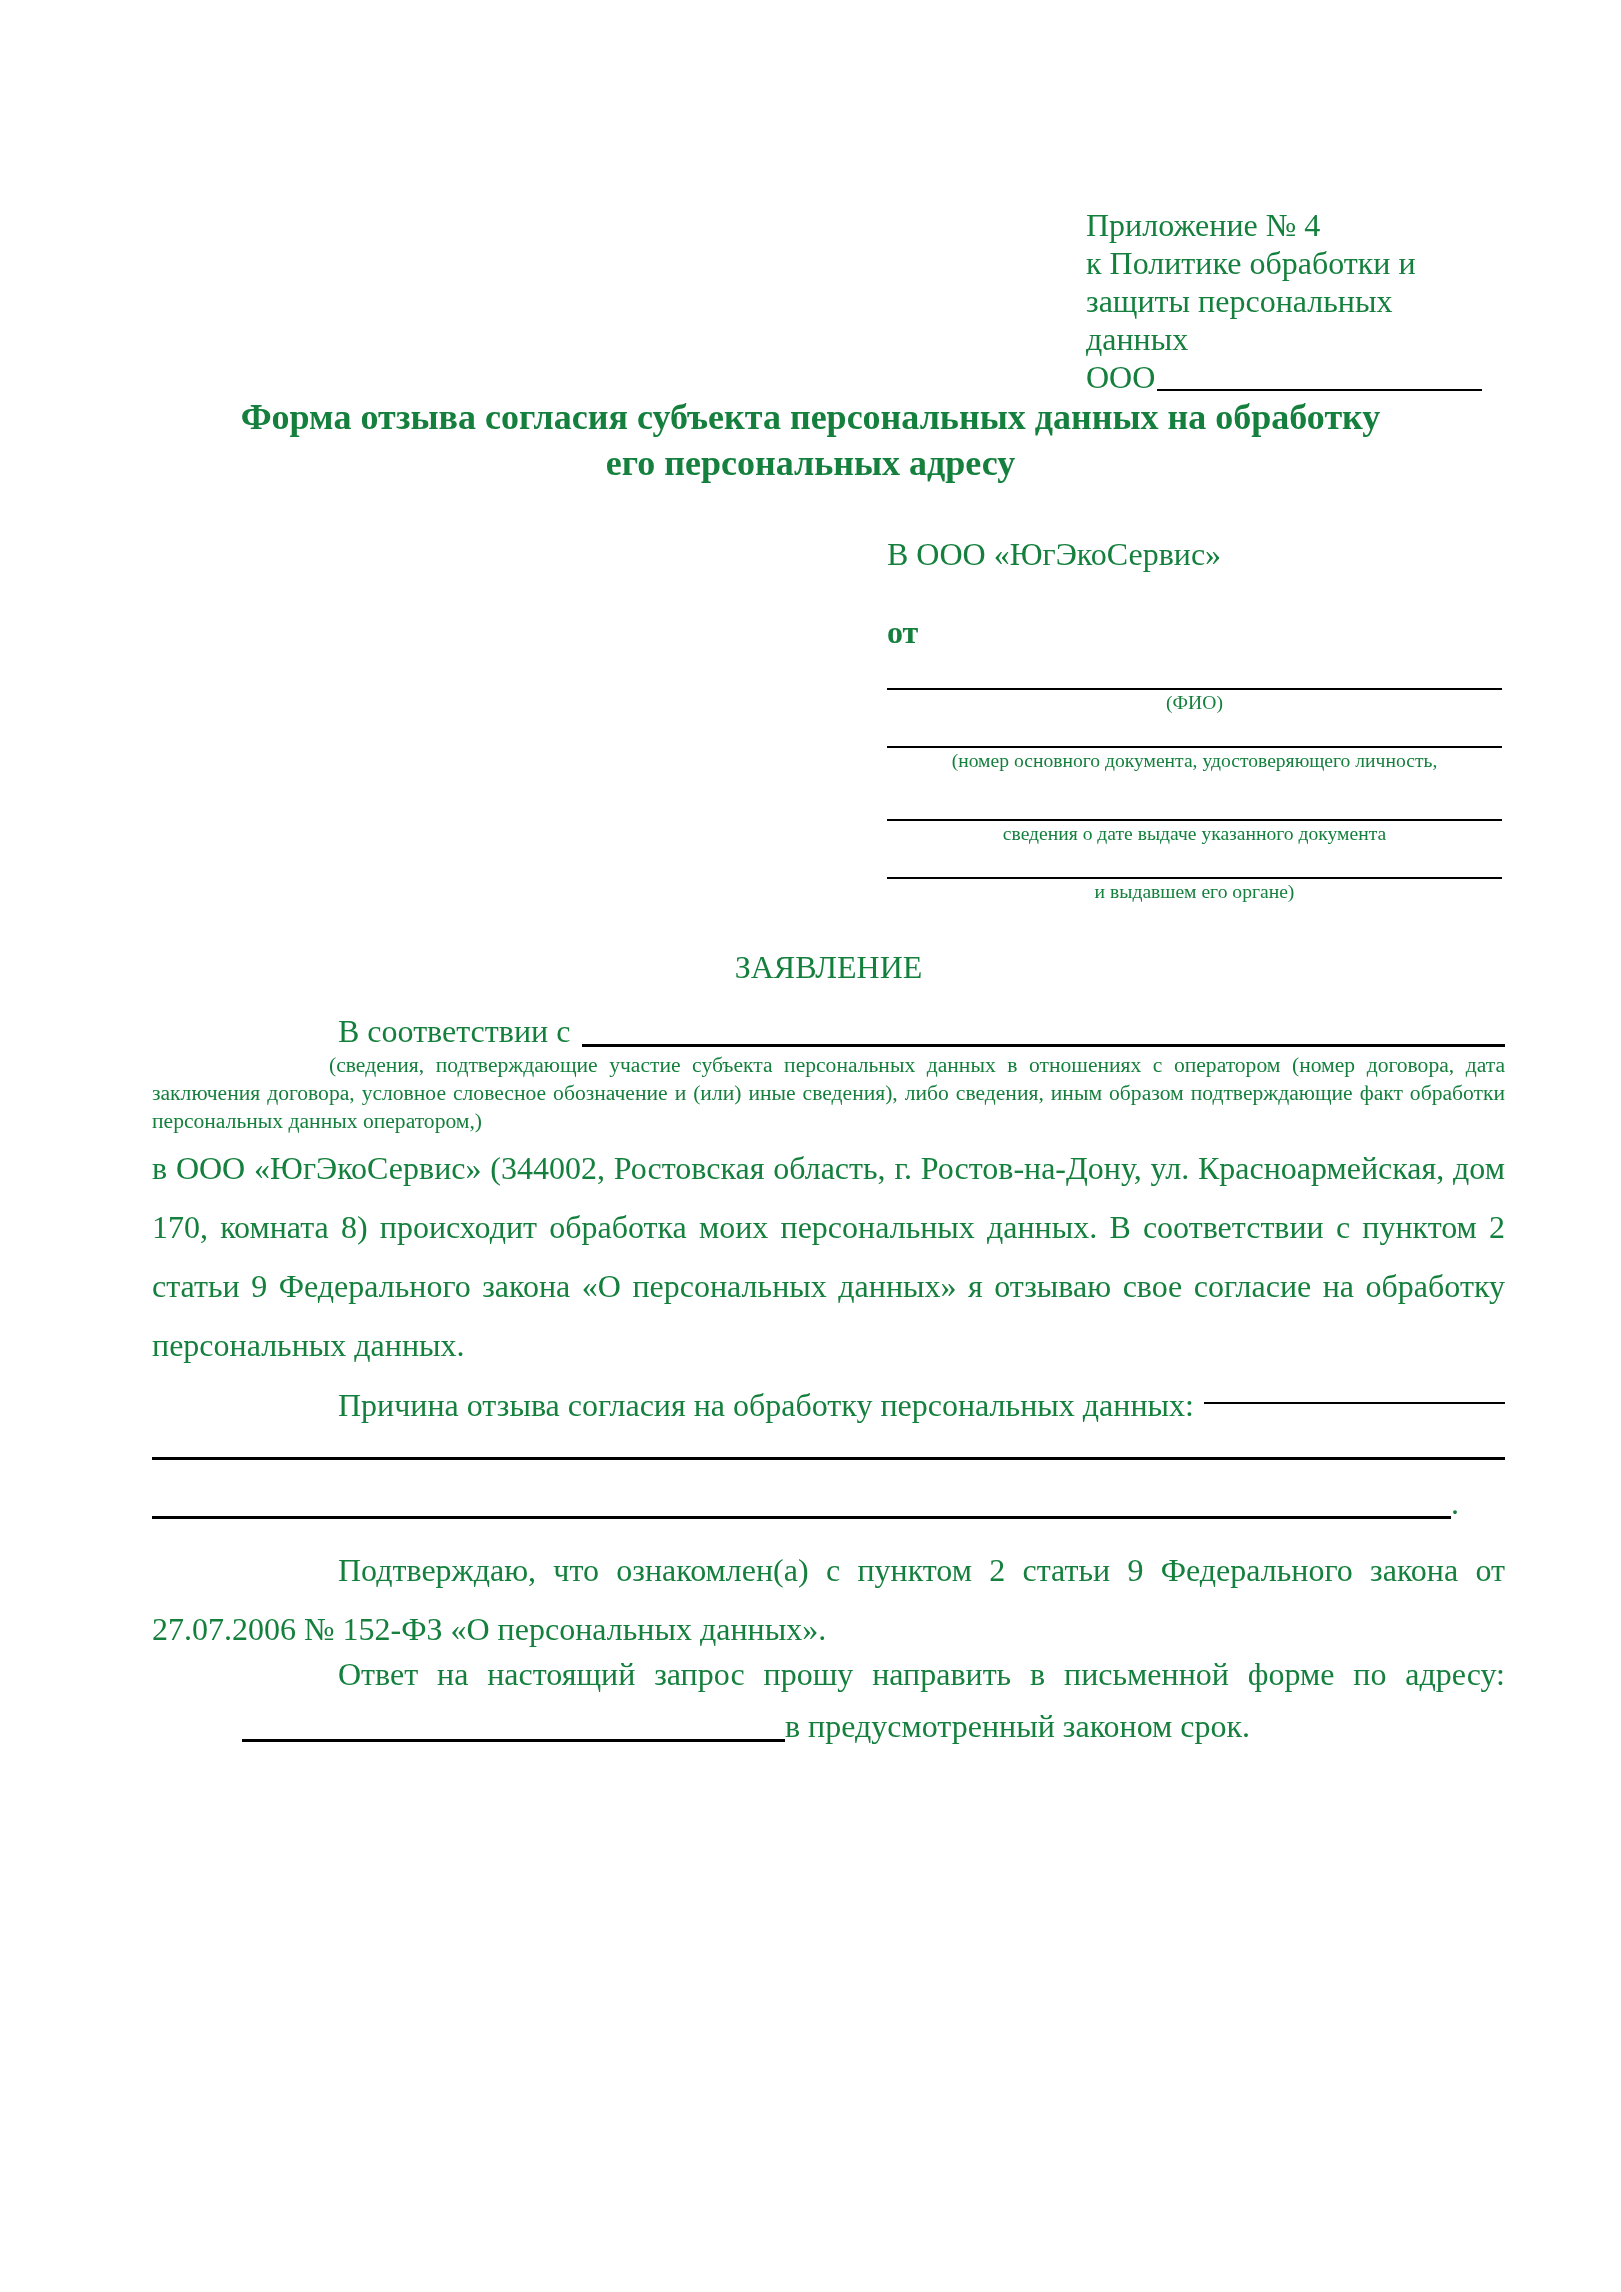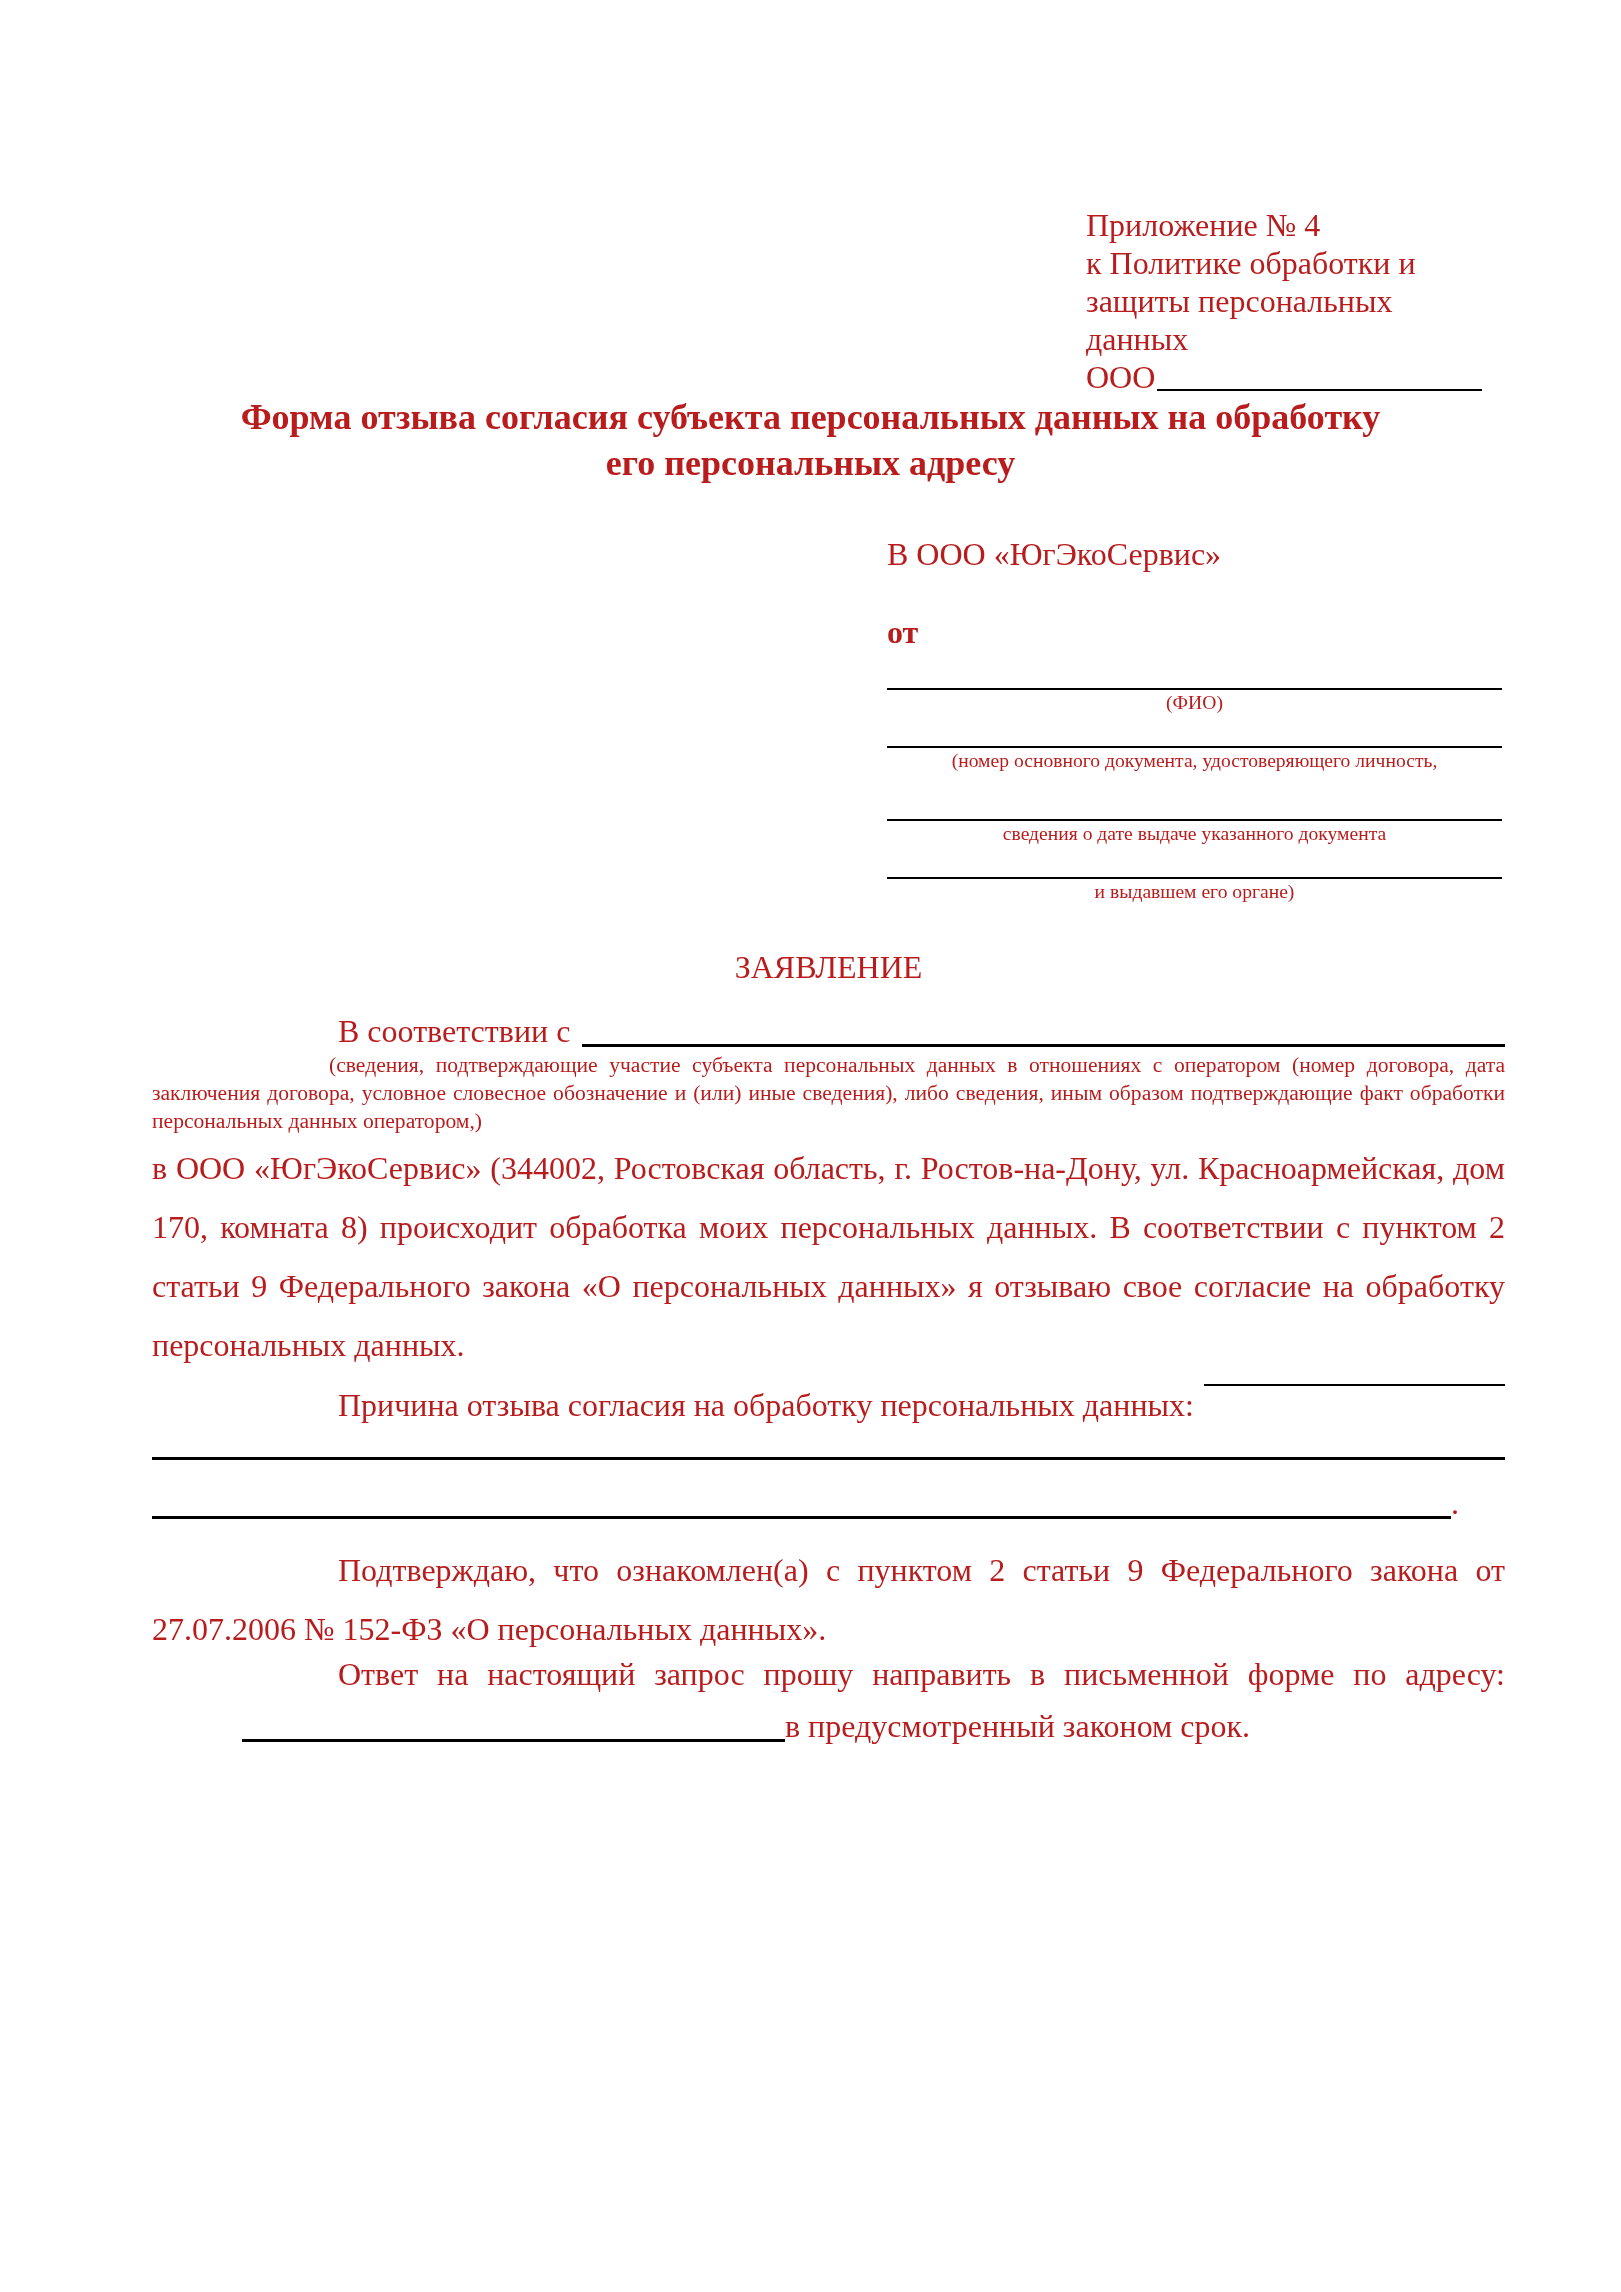--- a/index.html
+++ b/index.html
@@ -2,21 +2,21 @@
 <html lang="ru"><head>
 <meta charset="utf-8">
 <style>
   * { margin:0; padding:0; box-sizing:border-box; }
   html,body { background:#e8e8e8; }
   .page {
     position:relative;
     width:1621px; height:2293px;
     margin:0 auto;
     background:#ffffff;
-    color:#b91c1c;
+    color:#15803d;
     font-family:"Liberation Serif", "DejaVu Serif", serif;
     overflow:hidden;
   }
   .abs { position:absolute; }
 
   
   .header-note {
     left:1086px; top:206px; width:396px;
     font-size:32px; line-height:38px;
   }
@@ -59,21 +59,21 @@
   }
 
   .body-par {
     left:152px; top:1139px; width:1353px;
     font-size:32px; line-height:59px;
     text-align:justify;
   }
 
   .reason-row {
     left:152px; top:1384px; width:1353px;
-    display:flex; align-items:flex-start;
+    display:flex; align-items:center;
     font-size:32px; line-height:43px;
     padding-left:186px;
   }
   .reason-row .fill { flex:1 1 auto; border-bottom:2.9px solid #000; margin-bottom:5.9px; margin-left:9.8px; }
 
   .rule-1 { left:152px; top:1457px; width:1353px; border-bottom:3.9px solid #000; height:0; }
   .rule-2-row { left:152px; top:1482px; width:1353px; display:flex; align-items:stretch; font-size:32px; line-height:43px; }
   .rule-2-row .line2 { width:1299px; border-bottom:3.9px solid #000; margin-bottom:5.9px; }
 
   .confirm-par {

